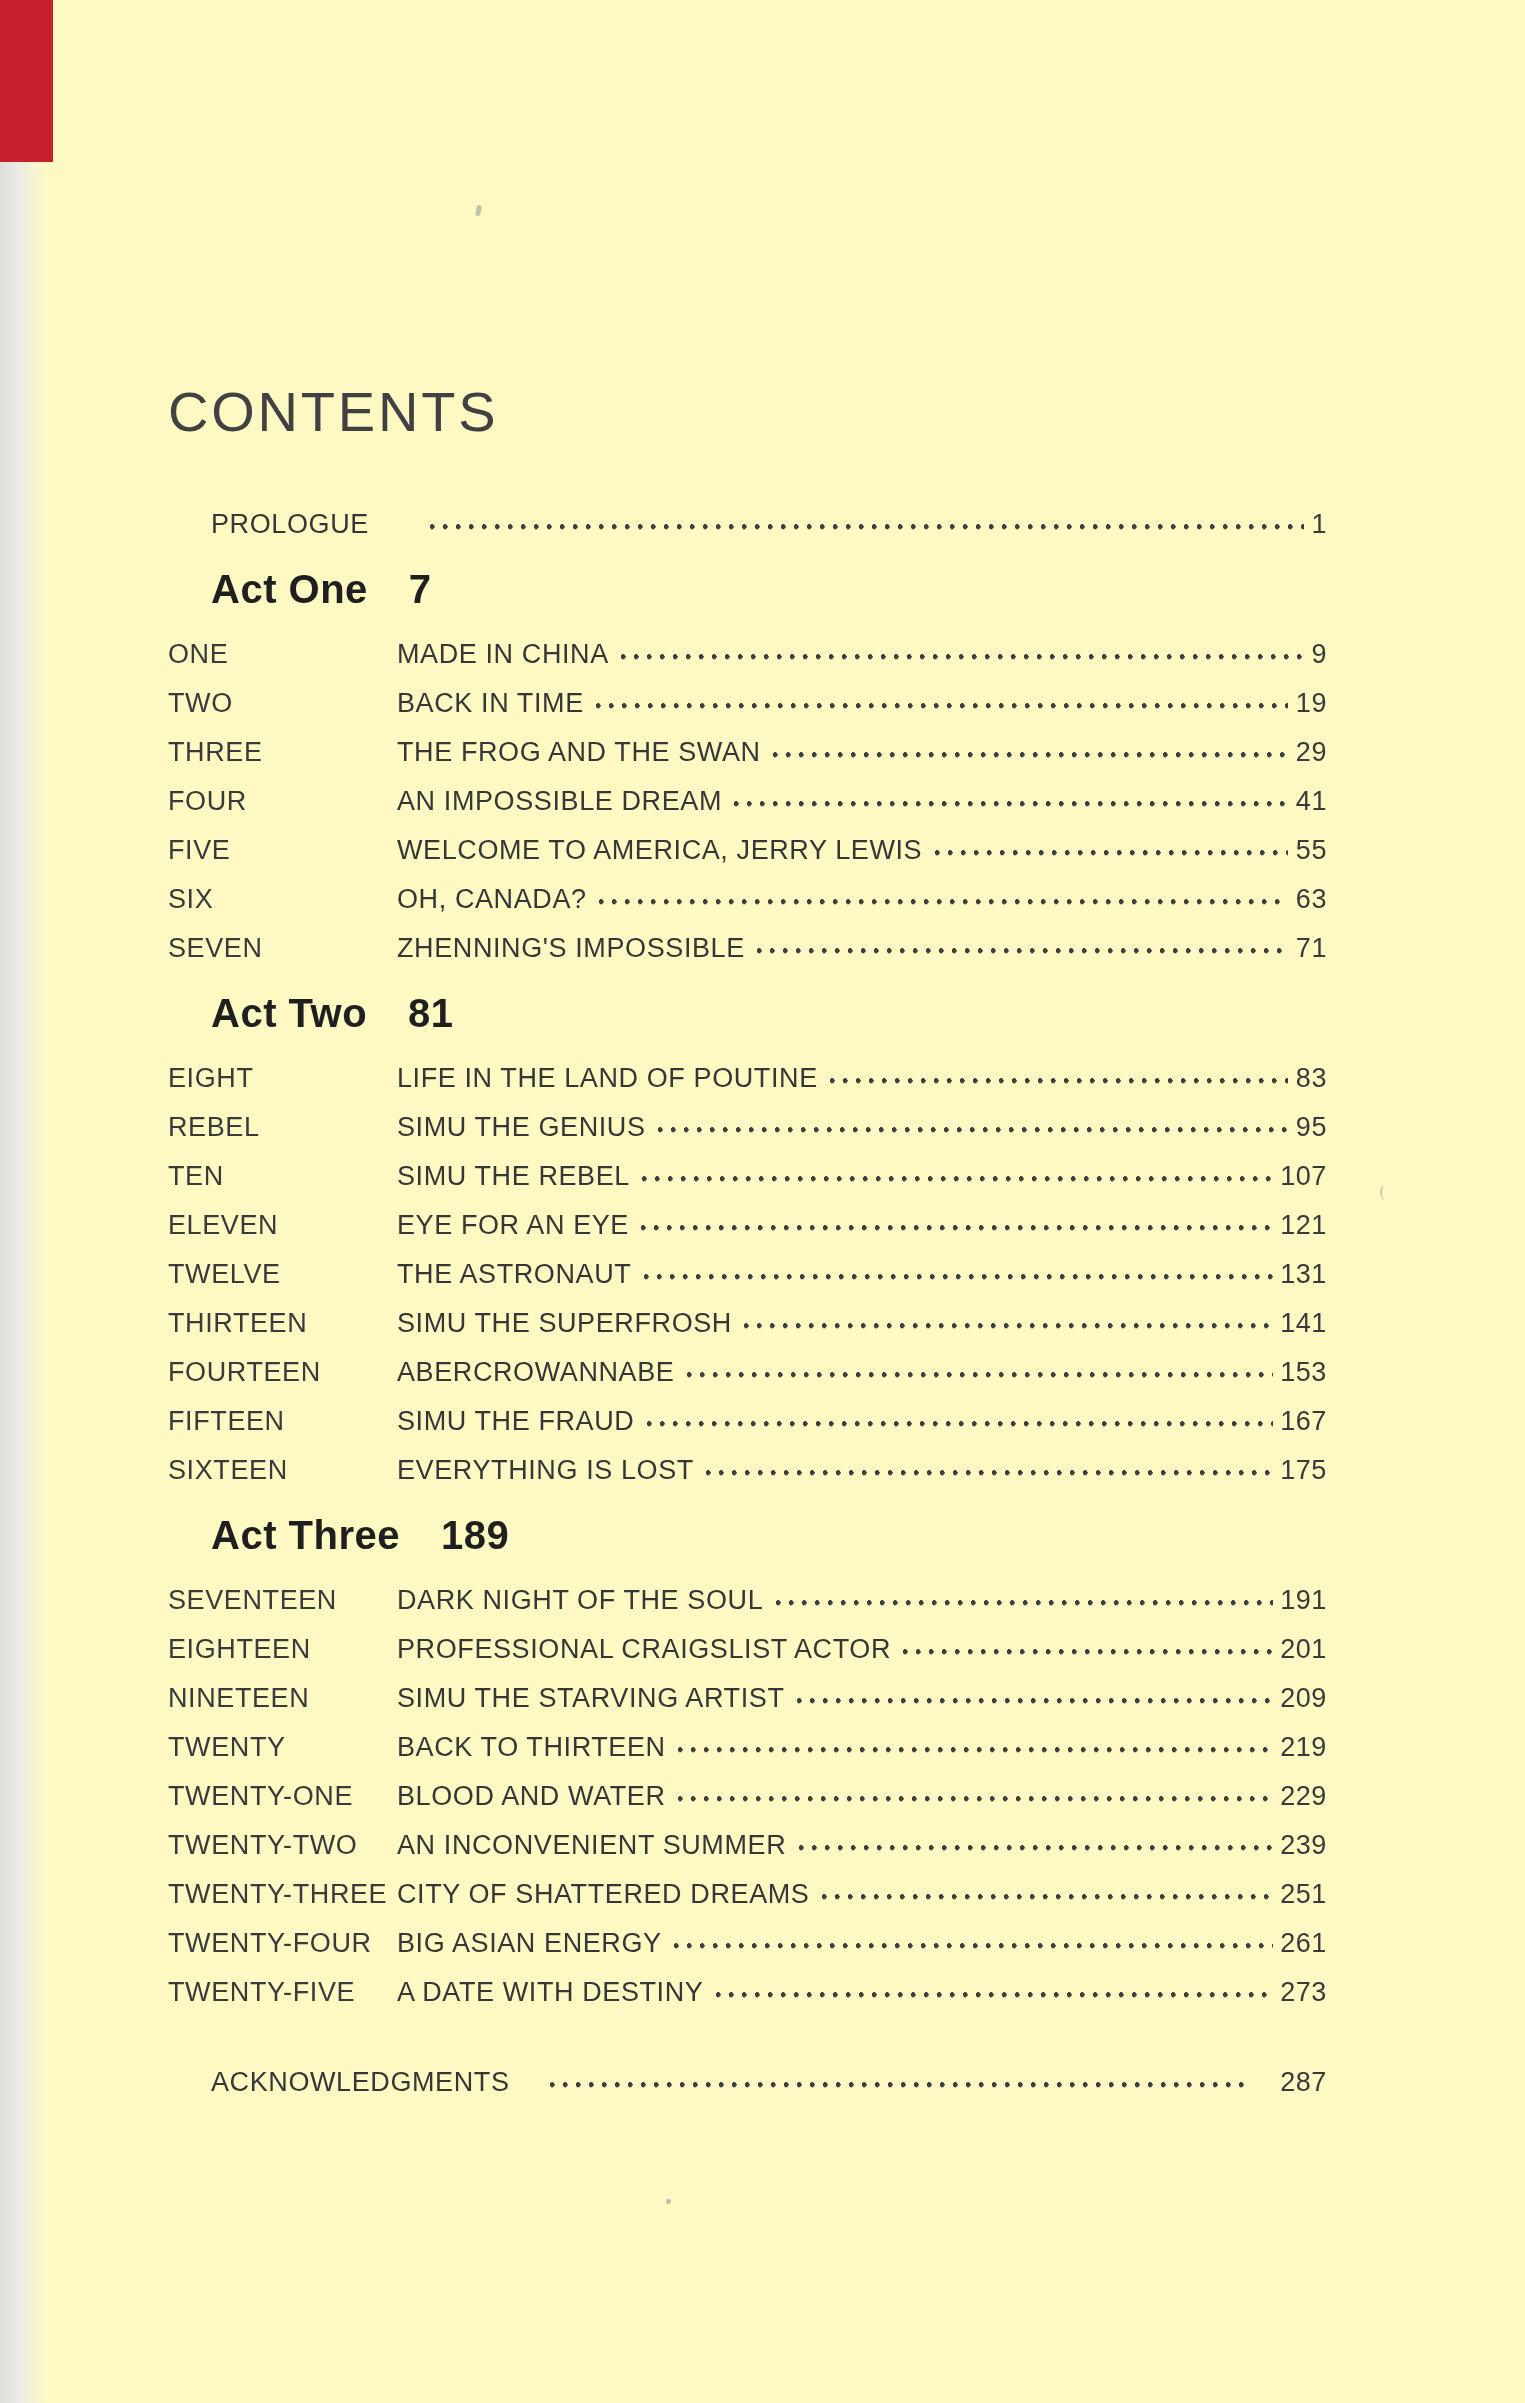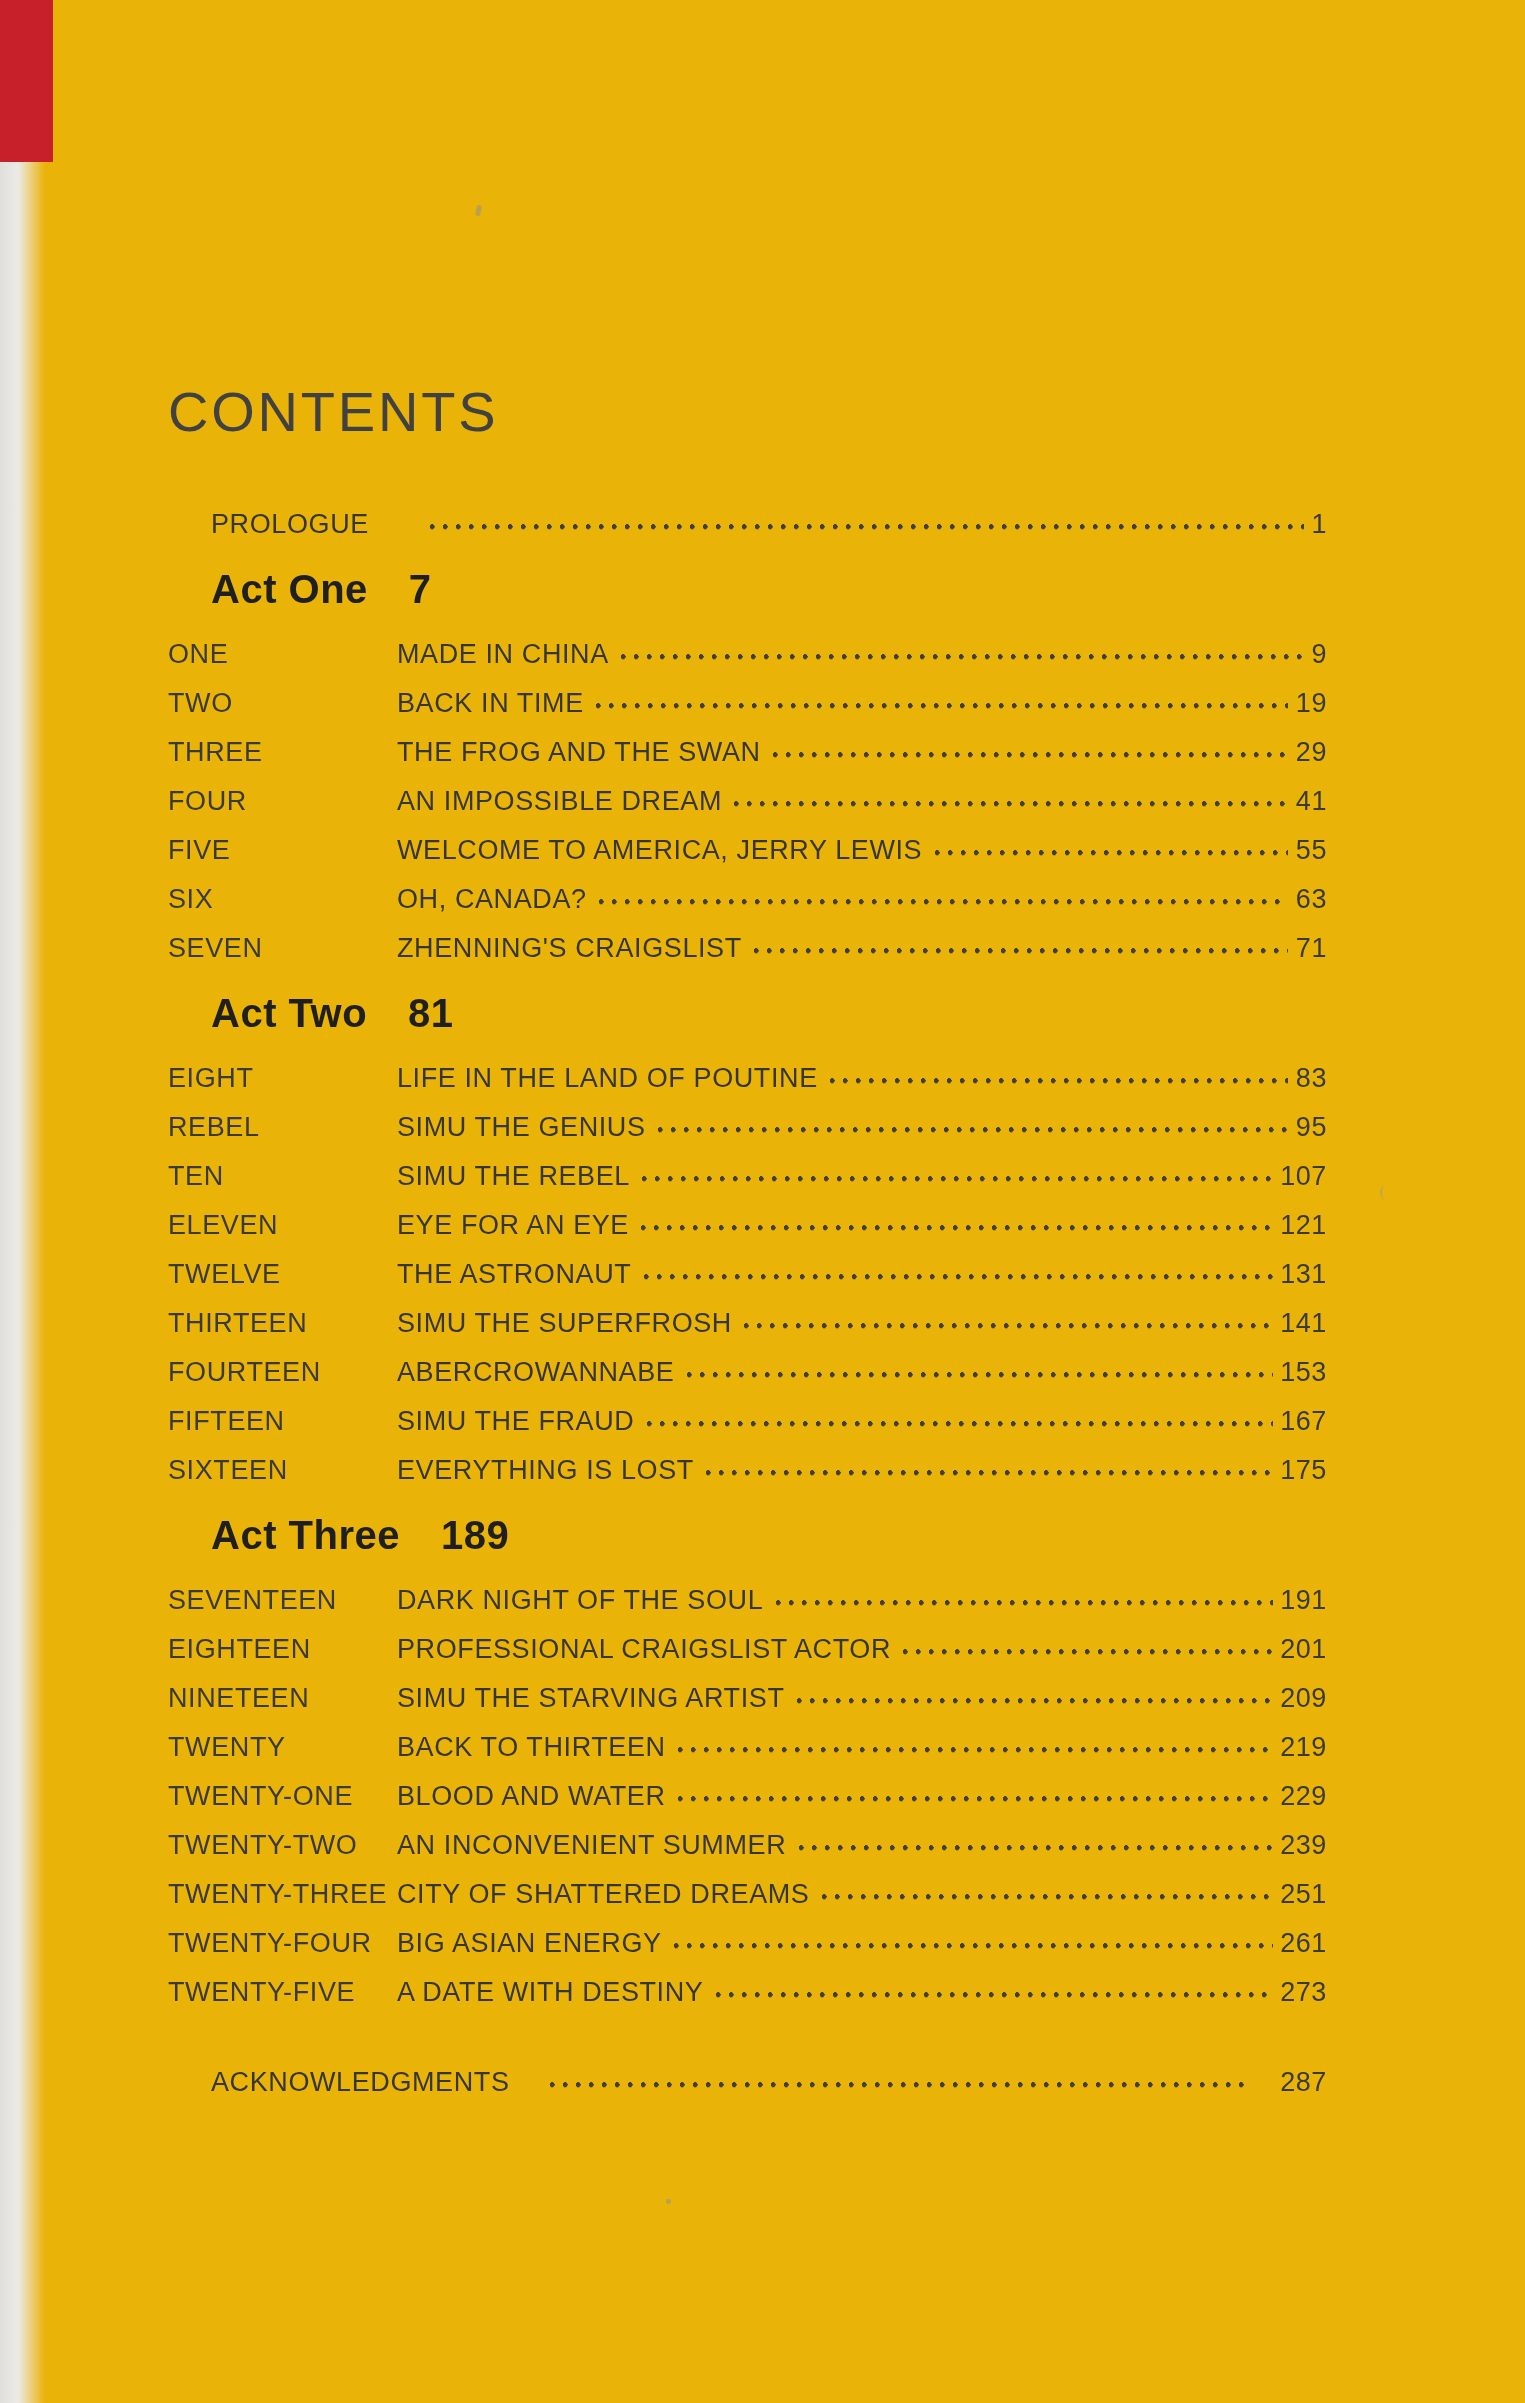--- a/index.html
+++ b/index.html
@@ -5,21 +5,21 @@
   html,body{margin:0;padding:0;}
   body{
     width:1525px;height:2403px;position:relative;
     background:#efeeec;
     font-family:"Liberation Sans",sans-serif;
     color:#333;
     overflow:hidden;
   }
   .page{
     position:absolute;inset:0;
-    background:#eab308;
+    background:#fef9c3;
   }
   .edge-shadow{
     position:absolute;left:0;top:0;bottom:0;width:45px;
     background:linear-gradient(to right,#e0dfdc 0%, #eceae7 40%, rgba(252,251,249,0) 100%);
   }
   .red-corner{
     position:absolute;left:0;top:0;width:53px;height:162px;
     background:#c8202a;
   }
   .content{
@@ -116,21 +116,21 @@
       <span class="pg">55</span>
     </div>
     <div class="row">
       <span class="num">SIX</span>
       <span class="ctitle">OH, CANADA?</span>
       <span class="dots"></span>
       <span class="pg">63</span>
     </div>
     <div class="row">
       <span class="num">SEVEN</span>
-      <span class="ctitle">ZHENNING'S CRAIGSLIST</span>
+      <span class="ctitle">ZHENNING'S IMPOSSIBLE</span>
       <span class="dots"></span>
       <span class="pg">71</span>
     </div>
 
     <div class="act">
       <span>Act Two</span><span class="act-pg">81</span>
     </div>
 
     <div class="row">
       <span class="num">EIGHT</span>

